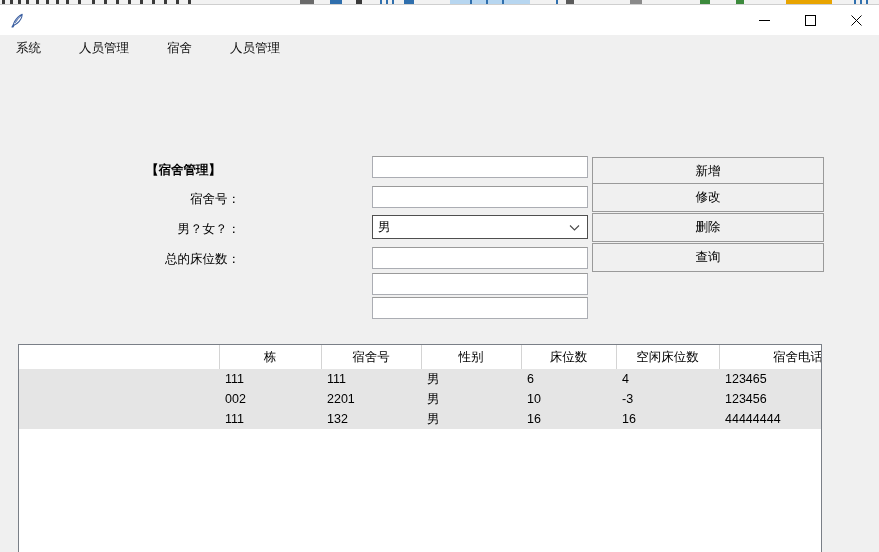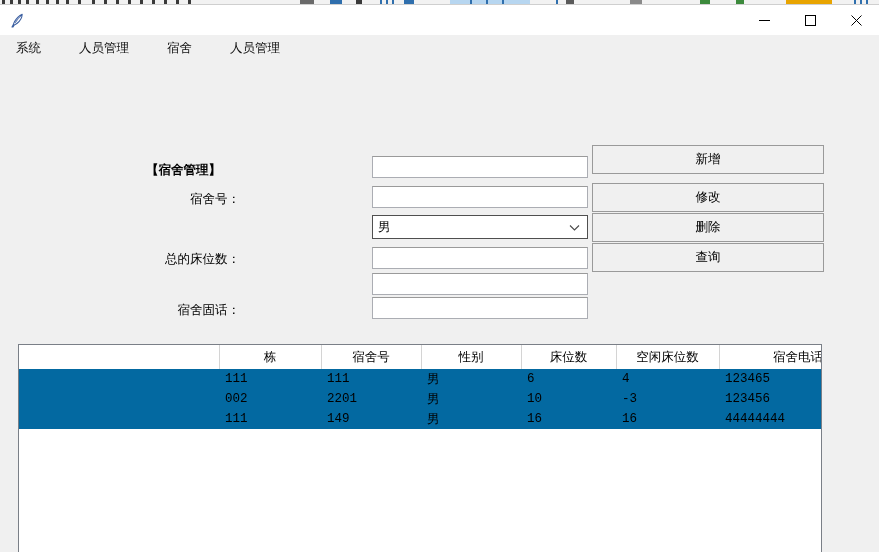--- a/index.html
+++ b/index.html
@@ -217,24 +217,23 @@
     border-right: 1px solid #d4d4d4;
     background: #ffffff;
     padding: 0;
     vertical-align: middle;
   }
   #data-table thead th:last-child { border-right: none; text-align: right; }
   #data-table tbody td {
     height: 20px;
     text-align: left;
     padding: 0 0 0 6px;
-    background: #0369a1;
+    background: #e5e5e5;
     vertical-align: middle;
     white-space: nowrap;
-    font-family: Liberation Mono, monospace;
   }
   .col-sel  { width: 200px; }
   .col-a    { width: 102px; }
   .col-b    { width: 100px; }
   .col-c    { width: 100px; }
   .col-d    { width: 95px; }
   .col-e    { width: 103px; }
   .col-f    { width: 104px; }
 </style>
 </head>
@@ -316,42 +315,42 @@
     <div class="menu-item">人员管理</div>
     <div class="menu-item">宿舍</div>
     <div class="menu-item">人员管理</div>
   </div>
 
   <div id="content">
 
     <div id="form-title">【宿舍管理】</div>
 
     <div class="form-label" style="top:130px">宿舍号：</div>
+    <div class="form-label" style="top:160px">男？女？：</div>
     <div class="form-label" style="top:190px">总的床位数：</div>
-    <div class="form-label" style="top:241px">宿舍固话：</div>
 
     <input class="form-field" style="top: 95px;" value="">
     <input class="form-field" style="top: 125px;" value="">
 
     <div class="combo-wrap" style="top:154px">
       <div class="combo-box">
         <span>男</span>
       </div>
       <span class="combo-arrow">
         <svg width="11" height="8" viewBox="0 0 11 8">
             <path d="M1 1.5 L5.5 6 L10 1.5" stroke="#4a4a4a" stroke-width="1.1" fill="none"></path>
           </svg>
       </span>
     </div>
 
     <input class="form-field" style="top: 186px;" value="">
     <input class="form-field" style="top: 212px;" value="">
     <input class="form-field" style="top: 236px;" value="">
 
-    <div class="action-btn" style="top:84px">新增</div>
+    <div class="action-btn" style="top:96px">新增</div>
     <div class="action-btn" style="top:152px">删除</div>
     <div class="action-btn" style="top:122px">修改</div>
     <div class="action-btn" style="top:182px">查询</div>
 
     <div id="table-panel">
       <table id="data-table">
         <colgroup>
           <col class="col-sel">
             <col class="col-a">
             <col class="col-b">
@@ -386,21 +385,21 @@
             <td>002</td>
             <td>2201</td>
             <td>男</td>
             <td>10</td>
             <td>-3</td>
             <td>123456</td>
           </tr>
           <tr>
             <td></td>
             <td>111</td>
-            <td>149</td>
+            <td>132</td>
             <td>男</td>
             <td>16</td>
             <td>16</td>
             <td>44444444</td>
           </tr>
         </tbody>
       </table>
     </div>
 
   </div>

